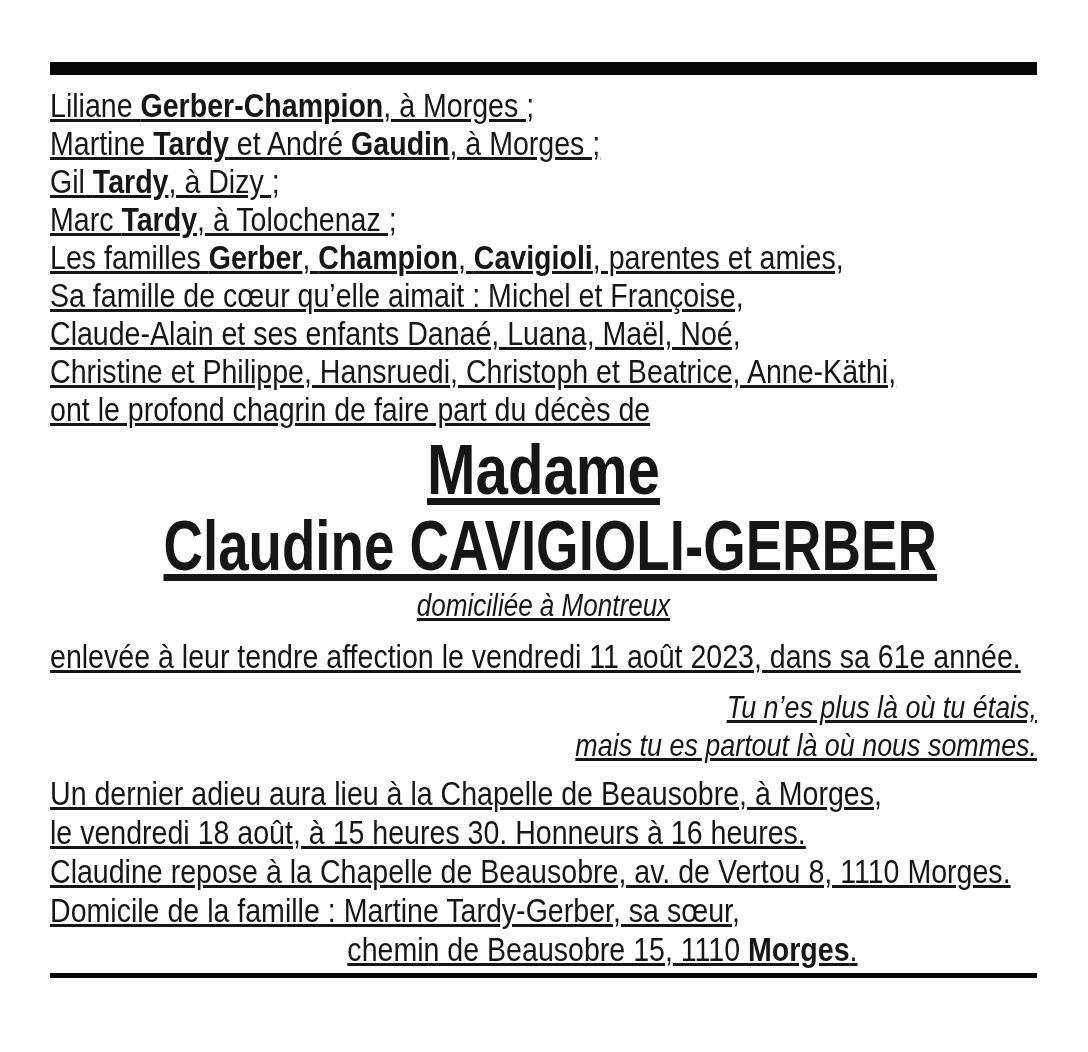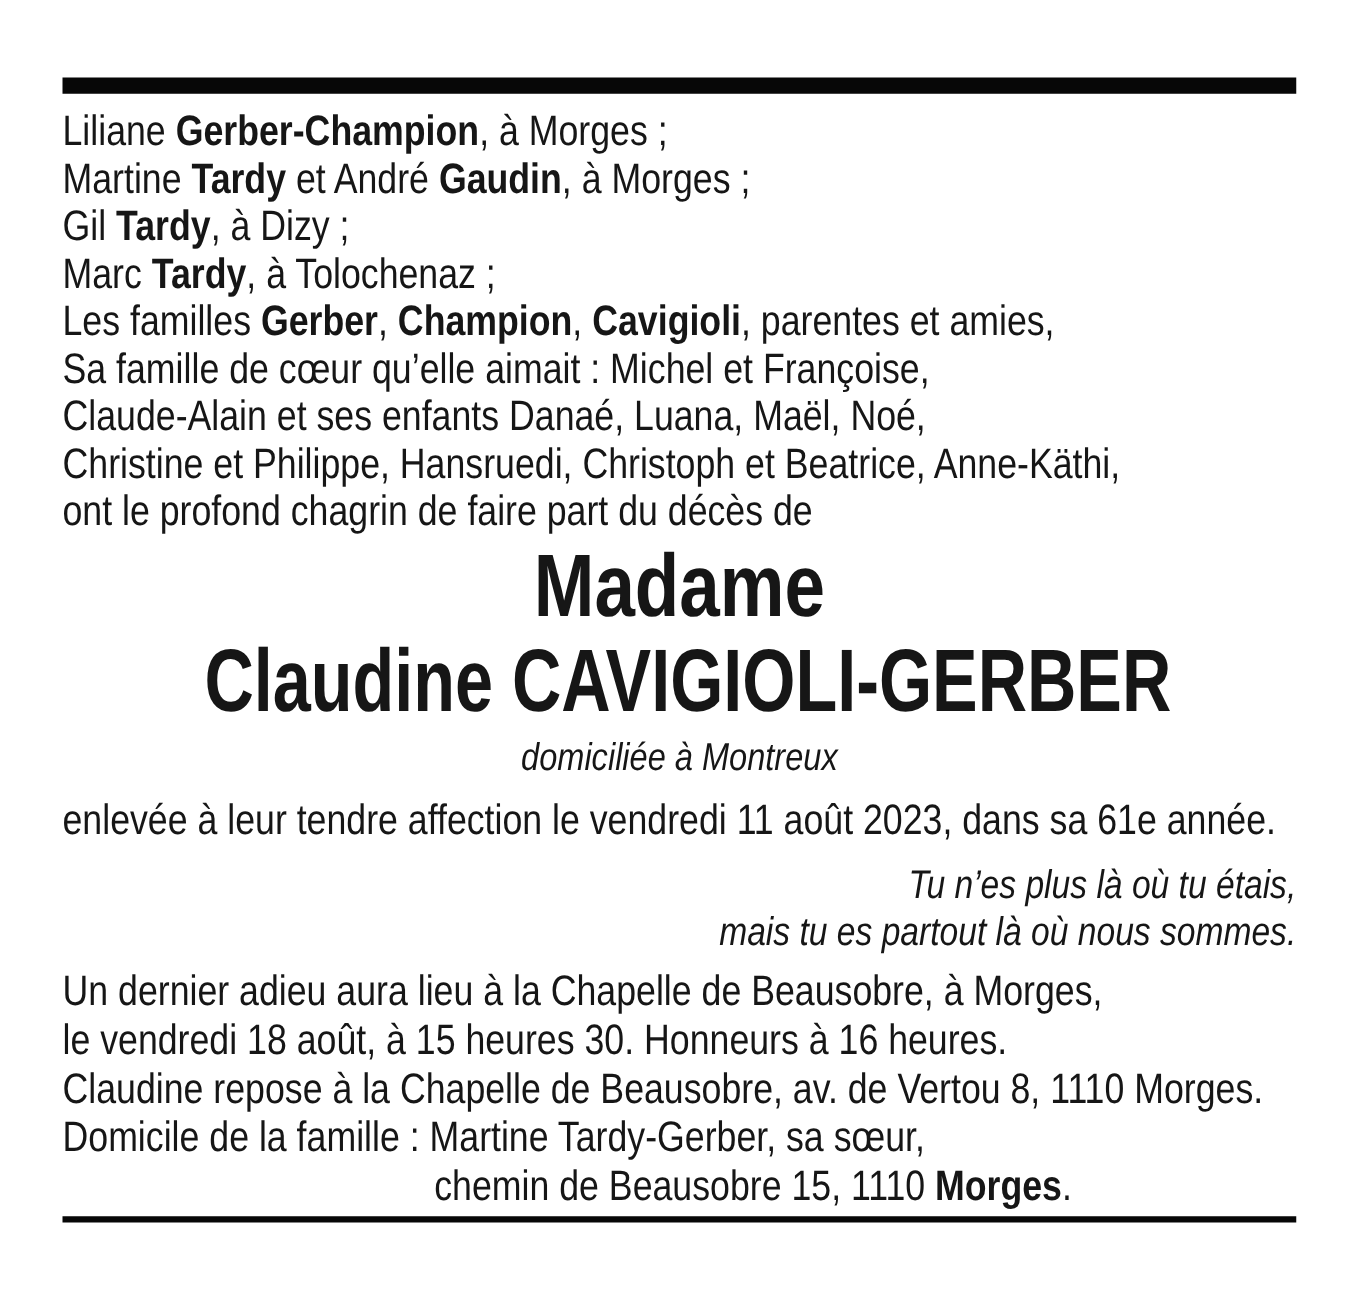--- a/index.html
+++ b/index.html
@@ -12,20 +12,21 @@
     width: 1088px; height: 1052px;
     background: var(--bg);
     font-family: "Liberation Sans", "DejaVu Sans", sans-serif;
     color: var(--text);
     overflow: hidden;
   }
   .page {
     position: absolute;
     left: 50px; top: 62px;
     width: 987px;
+    text-decoration: underline;
   }
   .bar { background: var(--bar); width: 100%; }
   .bar.top { height: 13px; margin-bottom: 11px; }
   .bar.bottom { height: 5px; margin-top: 4px; }
 
   .line { white-space: nowrap; }
   .b { font-weight: bold; }
 
   
   .sq-l { transform-origin: 0 0; }

